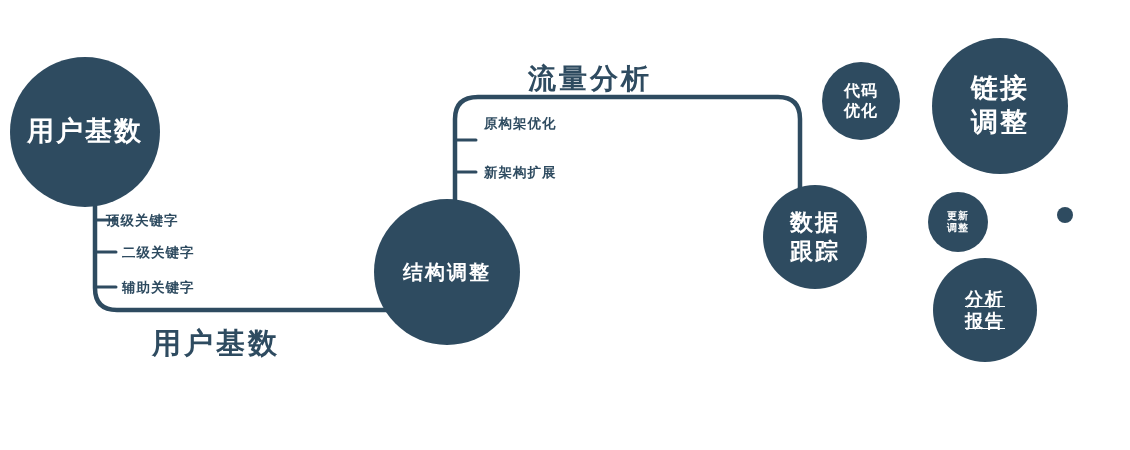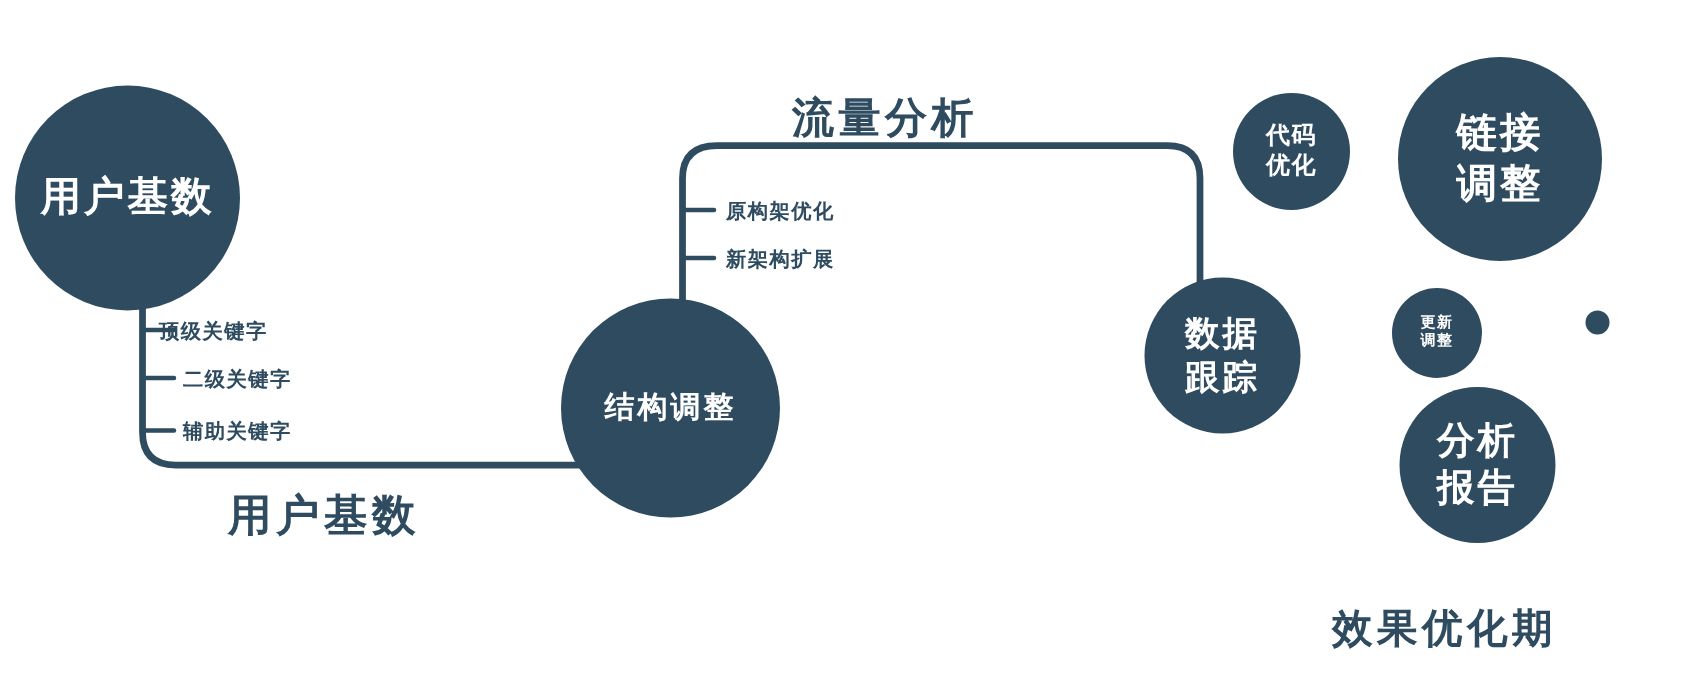--- a/index.html
+++ b/index.html
@@ -46,21 +46,21 @@
     font-weight:600;
     letter-spacing:2px;
     line-height:1.25;
   }
   .n-traffic  {left:10px;  top:57px;  width:150px;height:150px;font-size:27px;}
   .n-structure{left:374px; top:199px; width:146px;height:146px;font-size:20px;}
   .n-tracking {left:763px; top:185px; width:104px;height:104px;font-size:23px;}
   .n-code     {left:822px; top:62px;  width:78px; height:78px; font-size:16px;letter-spacing:1px;}
   .n-link     {left:932px; top:38px;  width:136px;height:136px;font-size:27px;}
   .n-update   {left:928px; top:192px; width:60px; height:60px; font-size:10px;font-weight:700;letter-spacing:1px;}
-  .n-report   {left:933px; top:258px; width:104px;height:104px;font-size:25px;}
+  .n-report   {left:933px; top:258px; width:104px;height:104px;font-size:18px;text-decoration:underline;}
   .n-dot      {left:1057px;top:207px; width:16px; height:16px;}
   .edge-label{
     position:absolute;
     color:var(--primary);
     font-weight:700;
     letter-spacing:3px;
     white-space:nowrap;
   }
   .lbl-user-base   {left:152px;top:324px;font-size:29px;}
   .lbl-keyword     {left:528px;top:60px; font-size:28px;}
@@ -69,21 +69,21 @@
     position:absolute;
     color:var(--primary);
     font-size:13.5px;
     font-weight:600;
     letter-spacing:1px;
     white-space:nowrap;
   }
   .bl-t0{left:106px;top:212px;}
   .bl-t1{left:122px;top:244px;}
   .bl-t2{left:122px;top:279px;}
-  .bl-s0{left:484px;top:132px;}
+  .bl-s0{left:484px;top:115px;}
   .bl-s1{left:484px;top:164px;}
 </style>
 </head>
 <body>
 
 <div class="canvas">
 
   <svg class="connectors" viewBox="0 0 1130 450">
     <path class="main-path" d="M95,175 L95,288 Q95,310 117,310 L408,310"></path>
     <path class="tick" d="M95,220 L116,220"></path>
@@ -126,21 +126,20 @@
     <span>分析
 报告</span>
   </div>
 
   <div class="node n-dot"></div>
 
   <div class="edge-label lbl-user-base">用户基数</div>
 
   <div class="edge-label lbl-keyword">流量分析</div>
 
-  <div class="edge-label lbl-effect">效果优化期</div>
 
   <div class="branch-label bl-t0">顶级关键字</div>
   <div class="branch-label bl-t1">二级关键字</div>
   <div class="branch-label bl-t2">辅助关键字</div>
 
   <div class="branch-label bl-s0">原构架优化</div>
   <div class="branch-label bl-s1">新架构扩展</div>
 
 </div>
 

